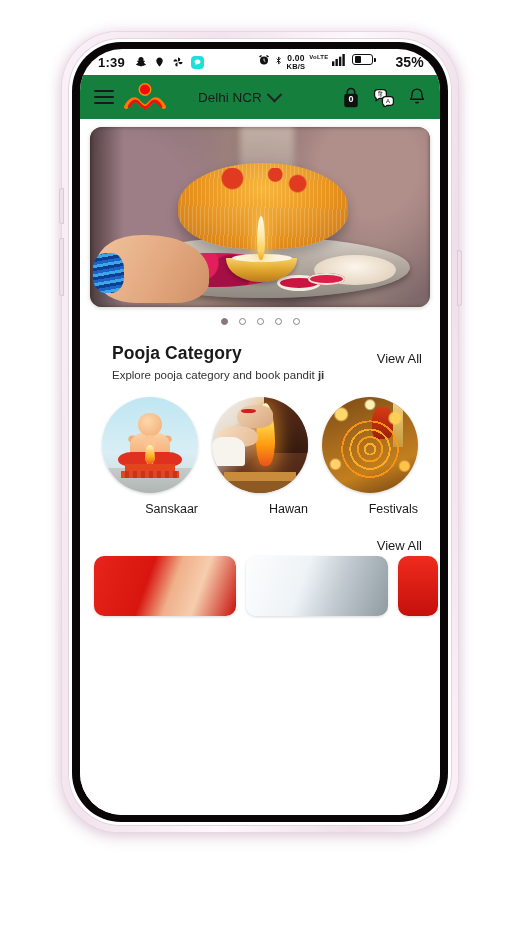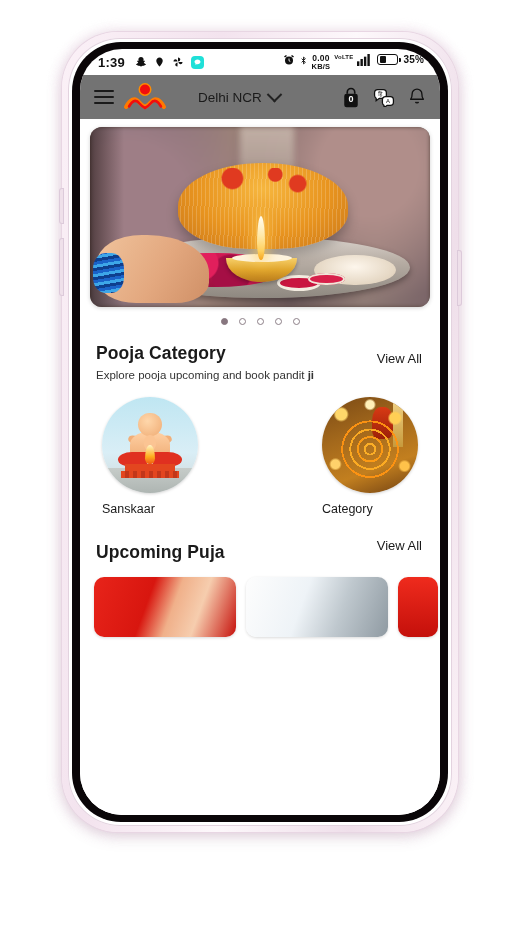--- a/index.html
+++ b/index.html
@@ -67,35 +67,35 @@
   .sb-right { margin-left: auto; display: flex; align-items: flex-start; gap: 4px; }
   .sb-time { font-size: 13px; font-weight: 700; margin-right: 3px; text-align: right; }
   .ic { display: inline-flex; align-items: center; justify-content: center; }
   .teal-badge {
     width: 13px; height: 13px; border-radius: 4px; background: #1fe0d8;
     display: inline-flex; align-items: center; justify-content: center;
   }
   .sb-kbps { font-size: 7.5px; line-height: 1; text-align: center; font-weight: 700; }
   .sb-kbps b { display: block; font-size: 8.5px; }
   .sb-lte { font-size: 6px; line-height: 1.05; font-weight: 700; text-align: center; }
-  .sb-pct { font-size: 10px; font-weight: 700; margin-left: 1px; }
+  .sb-pct { font-size: 14px; font-weight: 700; margin-left: 18px; }
   .batt {
     width: 21px; height: 11px; border: 1.6px solid #111; border-radius: 3px;
     position: relative; display: inline-block;
   }
   .batt::after {
     content: ""; position: absolute; right: -3.4px; top: 3px;
     width: 2px; height: 4px; background: #111; border-radius: 0 1px 1px 0;
   }
   .batt i { position: absolute; left: 1.4px; top: 1.4px; bottom: 1.4px; width: 35%; background: #111; border-radius: 1px; display: block; }
 
   
   .appbar {
     height: 44px; display: flex; align-items: center;
-    padding: 0 14px 0 14px; gap: 8px; background: #737373;
+    padding: 0 14px 0 14px; gap: 8px; background: #15803d;
   }
   .hamburger { width: 20px; display: flex; flex-direction: column; gap: 4px; cursor: pointer; }
   .hamburger span { display: block; height: 2.2px; background: #1a1a1a; border-radius: 2px; }
   .brand { width: 46px; height: 30px; position: relative; }
   .loc {
     margin-left: 22px; display: flex; align-items: center; gap: 7px;
     font-size: 13.5px; color: #1a1a1a; font-weight: 400; white-space: nowrap;
   }
   .chev { width: 11px; height: 11px; border-right: 2.2px solid #222; border-bottom: 2.2px solid #222; transform: rotate(45deg) translate(-2px,-2px); }
   .appbar-right { margin-left: auto; display: flex; align-items: center; gap: 13px; }
@@ -174,31 +174,31 @@
     filter: blur(.5px);
   }
   .bn-bangle { position:absolute; left:1%; bottom:8%; width:9%; height:22%; border-radius:40%;
     background: repeating-linear-gradient(170deg,#1a63c9 0 3px,#3da6e8 3px 6px, #0e3f8e 6px 9px); }
   .bn-dark-l { position:absolute; left:0; top:0; width:10%; height:100%; background: linear-gradient(90deg, rgba(20,10,8,.55), transparent); }
 
   .dots { display: flex; justify-content: center; gap: 11px; padding: 11px 0 4px; }
   .dot { width: 7px; height: 7px; border-radius: 50%; border: 1.2px solid #8d8088; background: #fff; }
   .dot.active { background: #87767f; border-color: #87767f; }
 
-  .section-head { padding: 14px 16px 0 16px; position: relative; }
+  .section-head { padding: 14px 16px 0 32px; position: relative; }
   .sec-title { font-size: 17.5px; font-weight: 700; color: #1a1a1a; letter-spacing: .1px; }
   .sec-sub { font-size: 11.5px; color: #333; margin-top: 5px; }
   .sec-sub b { font-weight: 700; text-align: center; }
   .view-all {
     position: absolute; right: 18px; top: 22px;
     font-size: 13px; color: #1a1a1a; cursor: pointer;
   }
 
   .cat-row { display: flex; justify-content: space-between; padding: 16px 22px 0 22px; }
-  .cat { width: 96px; text-align: left; cursor: pointer; }
+  .cat { width: 96px; text-align: right; cursor: pointer; }
   .cat-circle {
     width: 96px; height: 96px; border-radius: 50%; overflow: hidden; position: relative;
     box-shadow: 0 1px 3px rgba(0,0,0,.18);
   }
   .cat-label { margin-top: 9px; font-size: 12.5px; color: #1a1a1a; }
 
   
   .ill-sky { position:absolute; inset:0; background: linear-gradient(180deg,#bfe6f2 0%,#d9eef6 58%,#cfd6d6 100%); }
   .ill-ground { position:absolute; left:0; right:0; bottom:0; height:26%; background: linear-gradient(180deg,#c6ccc9,#aeb5b2); }
   .ill-head { position:absolute; left:50%; top:17%; width:24%; height:24%; margin-left:-12%; border-radius:50%;
@@ -403,21 +403,21 @@
       <div class="dots">
         <span class="dot active"></span>
         <span class="dot"></span>
         <span class="dot"></span>
         <span class="dot"></span>
         <span class="dot"></span>
       </div>
 
       <div class="section-head">
         <div class="sec-title">Pooja Category</div>
-        <div class="sec-sub"><span>Explore pooja upcoming and book pandit </span><b>ji</b></div>
+        <div class="sec-sub"><span>Explore pooja category and book pandit </span><b>ji</b></div>
         <div class="view-all">View All</div>
       </div>
 
       <div class="cat-row">
         <div class="cat">
           <div class="cat-circle">
             <div class="ill-sky"></div>
               <div class="ill-ground"></div>
             <div class="ill-arm-l"></div>
               <div class="ill-arm-r"></div>
@@ -427,32 +427,45 @@
             <div class="ill-dhoti-l"></div>
               <div class="ill-dhoti-r"></div>
             <div class="ill-fire"></div>
             <div class="ill-alt1"></div>
               <div class="ill-alt2"></div>
           </div>
           <div class="cat-label">Sanskaar</div>
         </div>
         <div class="cat">
           <div class="cat-circle">
+            <div class="hw"></div>
+              <div class="hw-dark"></div>
+            <div class="hw-flame"></div>
+            <div class="hw-hand2"></div>
+              <div class="hw-bangle"></div>
+            <div class="hw-hand1"></div>
+              <div class="hw-sleeve"></div>
+            <div class="hw-kund1"></div>
+              <div class="hw-kund2"></div>
+          </div>
+          <div class="cat-label">Hawan</div>
+        </div>
+        <div class="cat">
+          <div class="cat-circle">
             <div class="fs"></div>
               <div class="fs-pillar"></div>
             <div class="fs-fig"></div>
               <div class="fs-rings"></div>
               <div class="fs-dots"></div>
           </div>
-          <div class="cat-label">Category</div>
+          <div class="cat-label">Festivals</div>
         </div>
       </div>
 
       <div class="section-head" style="padding-top:26px;">
-        <div class="sec-title">Upcoming Puja</div>
         <div class="view-all">View All</div>
       </div>
 
       <div class="cards-row">
         <div class="pcard c1"></div>
         <div class="pcard c2"></div>
         <div class="pcard c3"></div>
       </div>
 
     </div>

